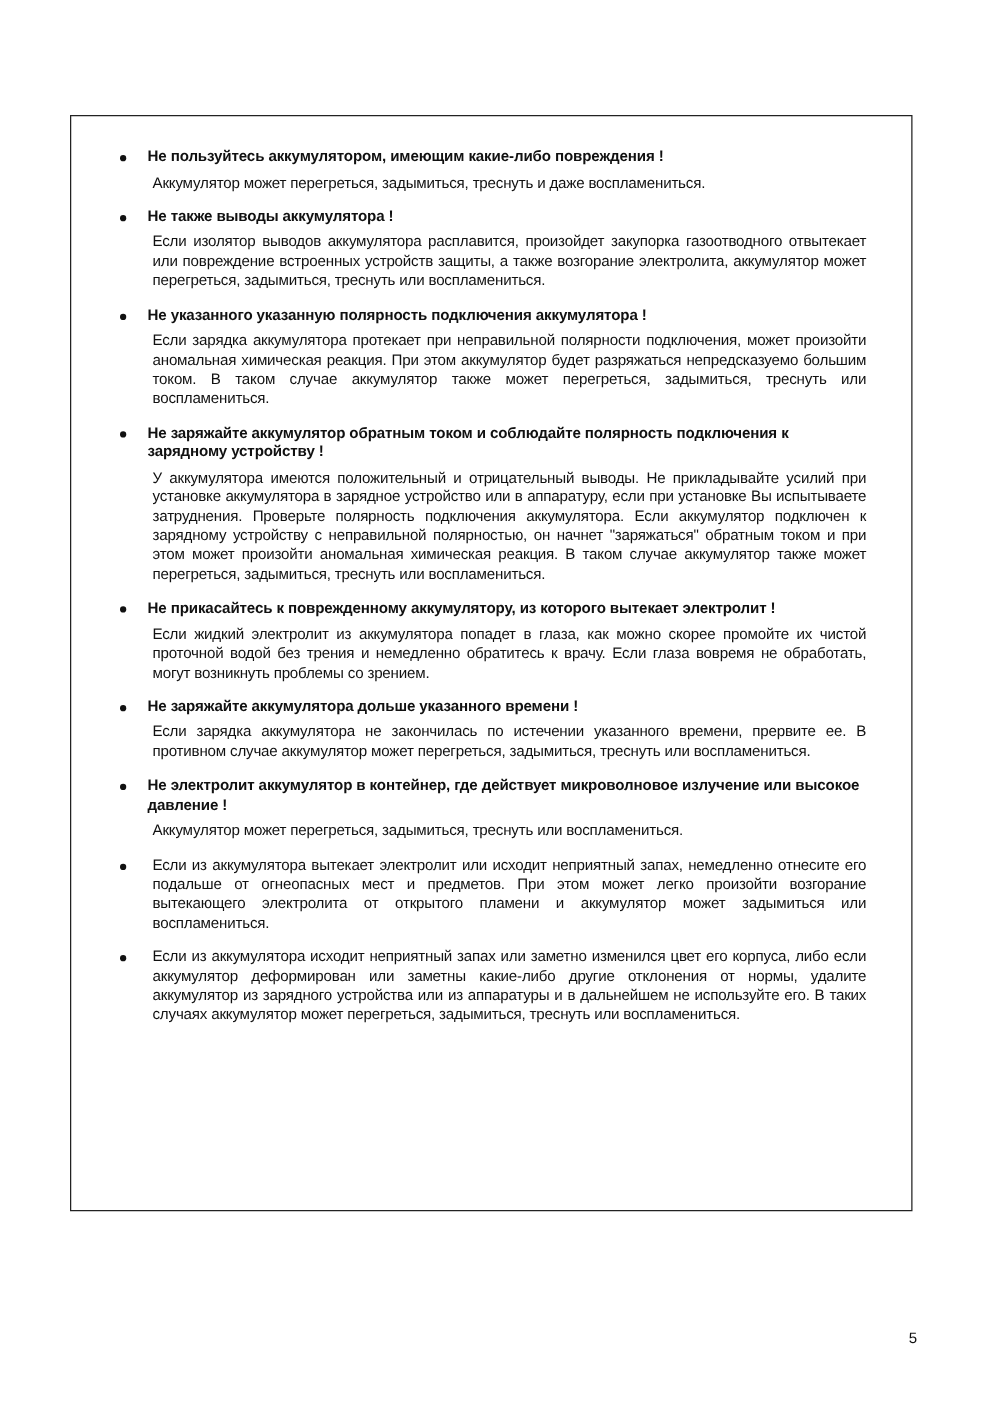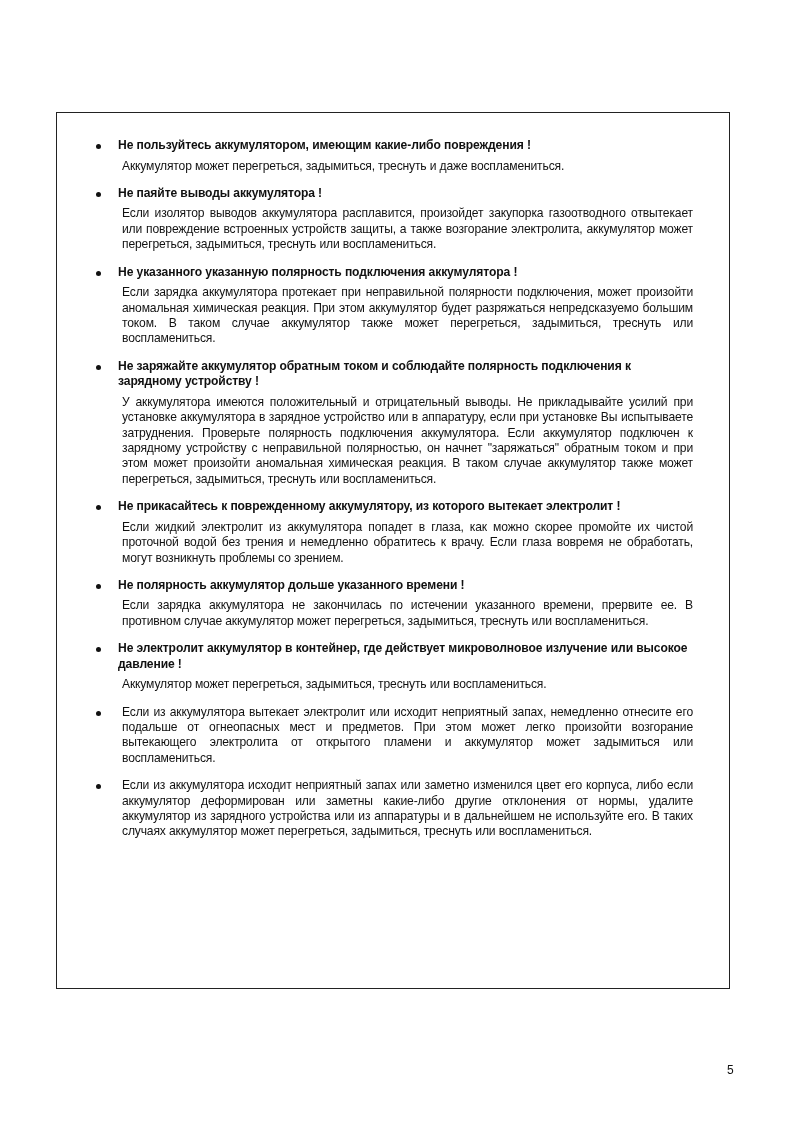--- a/index.html
+++ b/index.html
@@ -1,21 +1,21 @@
 <!DOCTYPE html>
 <html><head>
   <meta charset="utf-8">
   <style>
     html, body { margin: 0; padding: 0; background: #ffffff; }
     body {
       width: 793px; height: 1122px; position: relative; overflow: hidden;
       font-family: "Liberation Sans", sans-serif; color: #111111;
     }
     .box {
-      position: absolute; left: 56px; top: 112px; width: 674px; height: 877px;
+      position: absolute; left: 56px; top: 92px; width: 674px; height: 877px;
       border: 1.5px solid #222222; box-sizing: border-box;
     }
     .items { position: absolute; left: 0; top: 25px; width: 100%; }
     .item { position: relative; padding-left: 61px; padding-right: 32px; margin-bottom: 12px; }
     .bullet {
       position: absolute; left: 39px; top: 6px; width: 5px; height: 5px;
       border-radius: 50%; background: #111111;
     }
     .heading {
       font-size: 12.1px; font-weight: bold; line-height: 15.5px;
@@ -34,41 +34,41 @@
 
 <div class="box">
   <div class="items">
     <div class="item">
       <span class="bullet"></span>
       <p class="heading">Не пользуйтесь аккумулятором, имеющим какие-либо повреждения !</p>
       <p class="body">Аккумулятор может перегреться, задымиться, треснуть и даже воспламениться.</p>
     </div>
     <div class="item">
       <span class="bullet"></span>
-      <p class="heading">Не паяйте выводы аккумулятора !</p>
+      <p class="heading">Не также выводы аккумулятора !</p>
       <p class="body">Если изолятор выводов аккумулятора расплавится, произойдет закупорка газоотводного от­вытекает или повреждение встроенных устройств защиты, а также возгорание электролита, аккумулятор может перегреться, задымиться, треснуть или воспламениться.</p>
     </div>
     <div class="item">
       <span class="bullet"></span>
       <p class="heading">Не указанного указанную полярность подключения аккумулятора !</p>
       <p class="body">Если зарядка аккумулятора протекает при неправильной полярности подключения, может произойти аномальная химическая реакция. При этом аккумулятор будет разряжаться не­предсказуемо большим током. В таком случае аккумулятор также может перегреться, зады­миться, треснуть или воспламениться.</p>
     </div>
     <div class="item">
       <span class="bullet"></span>
       <p class="heading">Не заряжайте аккумулятор обратным током и соблюдайте полярность подключения к зарядному устройству !</p>
       <p class="body">У аккумулятора имеются положительный и отрицательный выводы. Не прикладывайте уси­лий при установке аккумулятора в зарядное устройство или в аппаратуру, если при установ­ке Вы испытываете затруднения. Проверьте полярность подключения аккумулятора. Если аккумулятор подключен к зарядному устройству с неправильной полярностью, он начнет "заряжаться" обратным током и при этом может произойти аномальная химическая реакция. В таком случае аккумулятор также может перегреться, задымиться, треснуть или воспламе­ниться.</p>
     </div>
     <div class="item">
       <span class="bullet"></span>
       <p class="heading">Не прикасайтесь к поврежденному аккумулятору, из которого вытекает электролит !</p>
       <p class="body">Если жидкий электролит из аккумулятора попадет в глаза, как можно скорее промойте их чистой проточной водой без трения и немедленно обратитесь к врачу. Если глаза вовремя не обработать, могут возникнуть проблемы со зрением.</p>
     </div>
     <div class="item">
       <span class="bullet"></span>
-      <p class="heading">Не полярность аккумулятор дольше указанного времени !</p>
+      <p class="heading">Не заряжайте аккумулятора дольше указанного времени !</p>
       <p class="body">Если зарядка аккумулятора не закончилась по истечении указанного времени, прервите ее. В противном случае аккумулятор может перегреться, задымиться, треснуть или воспламе­ниться.</p>
     </div>
     <div class="item">
       <span class="bullet"></span>
       <p class="heading">Не электролит аккумулятор в контейнер, где действует микроволновое излучение или высокое давление !</p>
       <p class="body">Аккумулятор может перегреться, задымиться, треснуть или воспламениться.</p>
     </div>
     <div class="item">
       <span class="bullet"></span>
       <p class="body">Если из аккумулятора вытекает электролит или исходит неприятный запах, немедленно от­несите его подальше от огнеопасных мест и предметов. При этом может легко произойти возгорание вытекающего электролита от открытого пламени и аккумулятор может зады­миться или воспламениться.</p>

